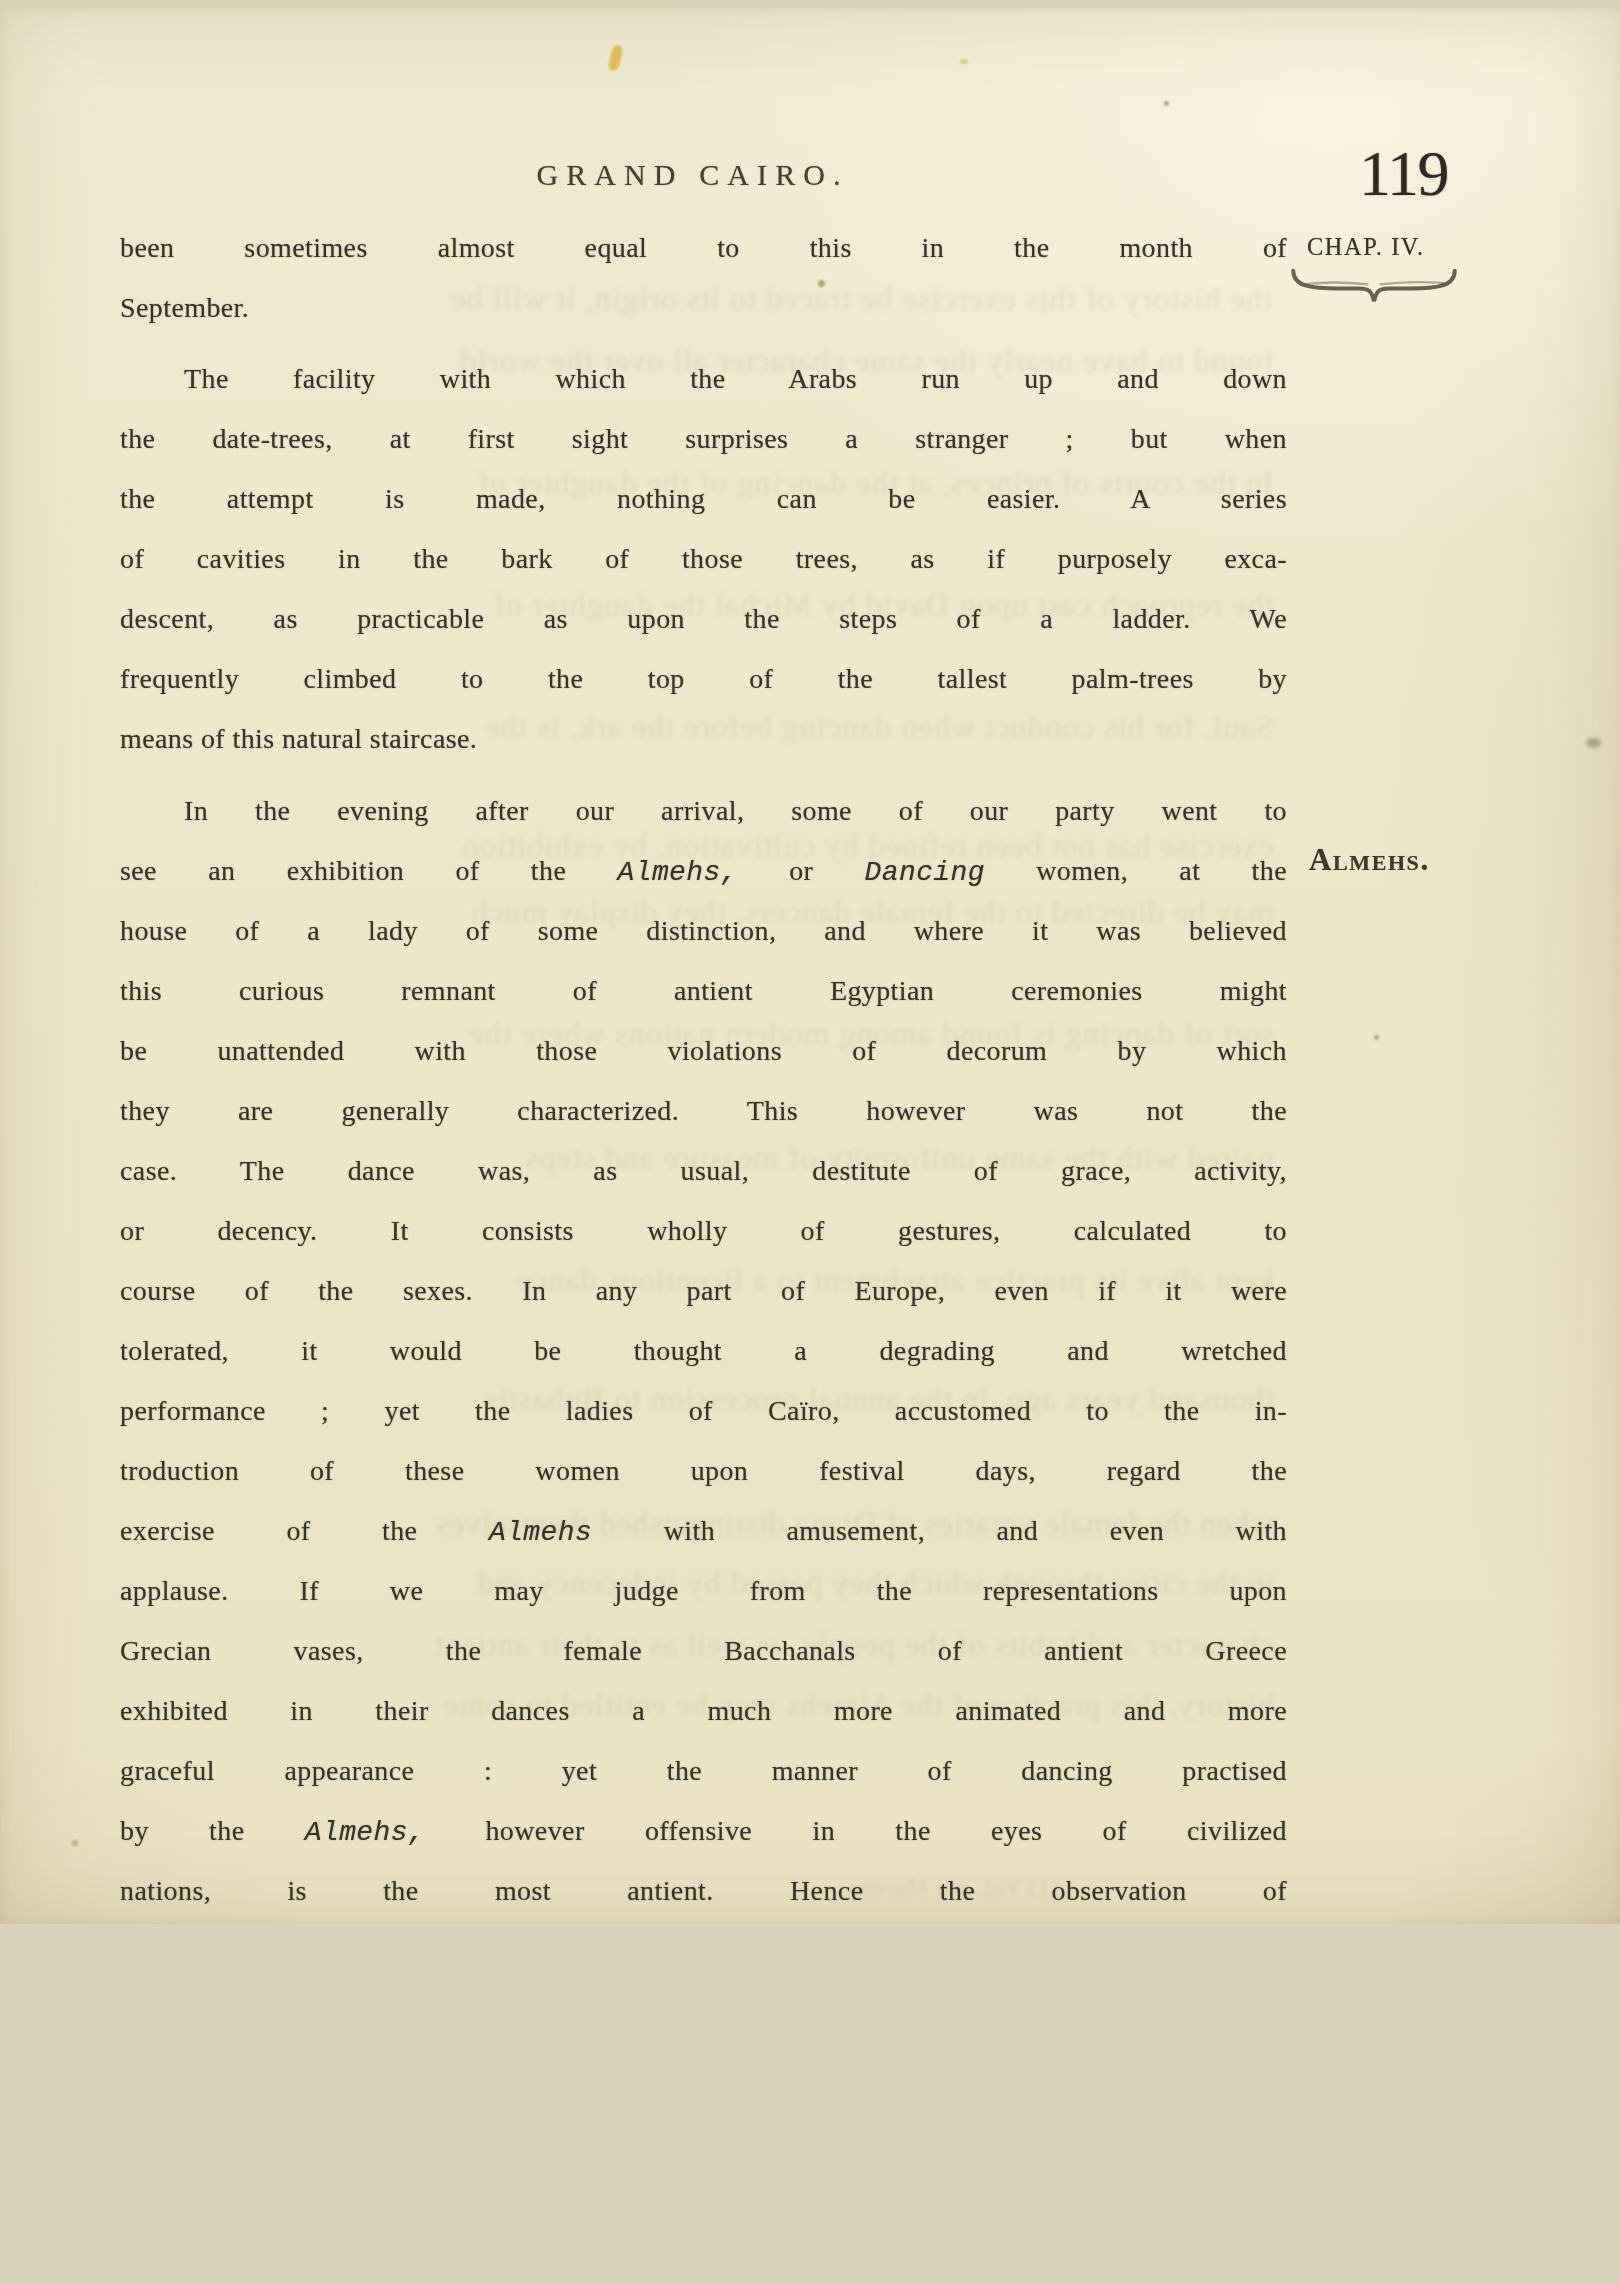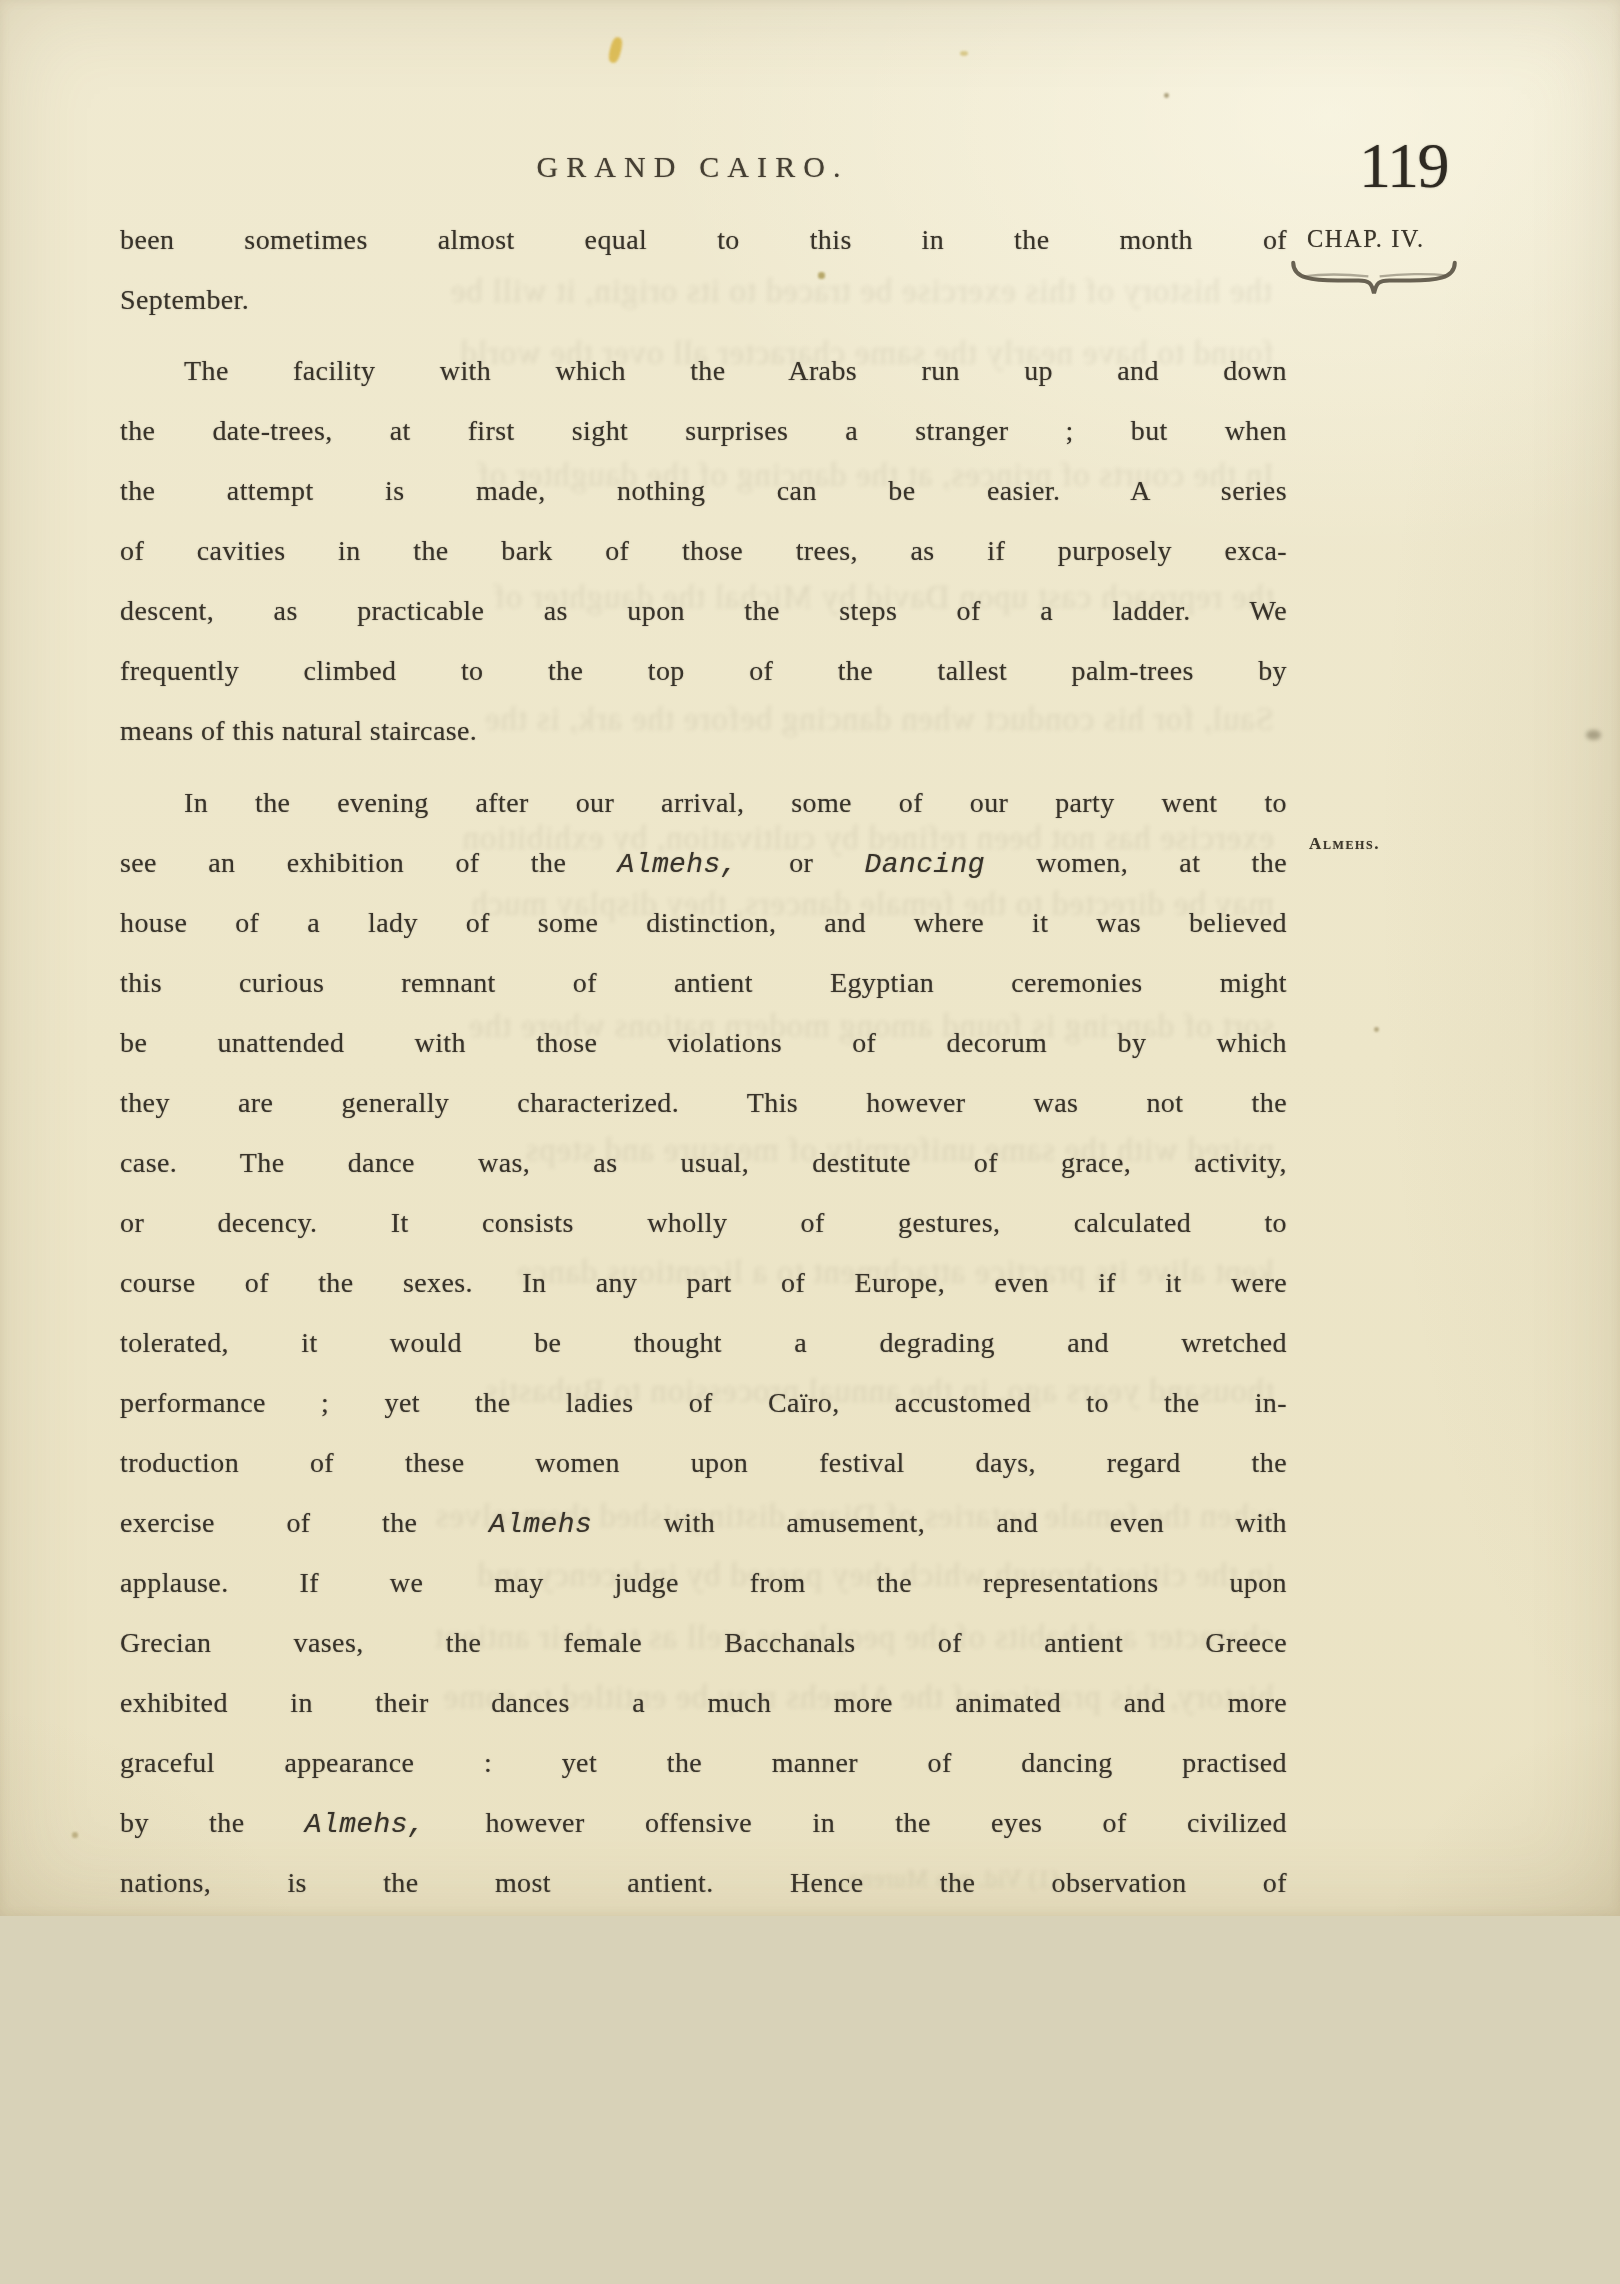--- a/index.html
+++ b/index.html
@@ -1,20 +1,20 @@
 <!DOCTYPE html>
 <html style="font-size:13px"><head>
 <meta charset="utf-8">
 <title>Scanned book page — Grand Cairo, p. 119</title>
 <style>
   html,body{margin:0;padding:0;background:#d8d2b8;}
   .page{
     position:relative;
     width:1621px;height:1916px;
-    margin:0 auto;
+    margin:8px auto;
     overflow:hidden;
     font-family:"Liberation Serif", serif;
     color:#38332a;
     background:
       radial-gradient(ellipse 1141px 733px at 82% 6%, rgba(255,253,240,.50), rgba(255,253,240,0) 60%),
       radial-gradient(ellipse 733px 570px at -5% 105%, rgba(121,101,58,.10), rgba(121,101,58,0) 55%),
       radial-gradient(ellipse 570px 489px at 103% 102%, rgba(121,101,58,.13), rgba(121,101,58,0) 50%),
       radial-gradient(ellipse 407px 1467px at 100% 45%, rgba(140,120,75,.07), rgba(140,120,75,0) 60%),
       linear-gradient(180deg,#f0ead1 0%,#ede6c9 55%,#eae2c3 100%);
     box-shadow:inset 0 0 90px rgba(120,100,55,.18), inset 0 0 11.4px rgba(120,100,55,.12);
@@ -54,21 +54,21 @@
   .chap-note{
     position:absolute;left:1307px;top:225px;width:163px;
     font-size:24.4px;font-weight:400;letter-spacing:1.6px;
     color:#3a352a;
     text-shadow:0 0 0.8px rgba(58,53,42,.6);
   }
   .chap-brace{position:absolute;left:1287px;top:257px;opacity:.88;}
   .almehs-note{
     position:absolute;left:1309px;top:834px;width:179px;
     font-variant:small-caps;
-    font-size:17px;font-weight:600;letter-spacing:1.6px;
+    font-size:31px;font-weight:600;letter-spacing:1.6px;
     color:#3e382c;
     text-shadow:0 0 0.8px rgba(62,56,44,.55);
   }
 
   
   .text-block{
     position:absolute;left:120px;top:210px;width:1167px;
     font-size:28px;line-height:60px;
     letter-spacing:0.4px;
     text-shadow:0 0 1.3px rgba(56,50,40,.5);

